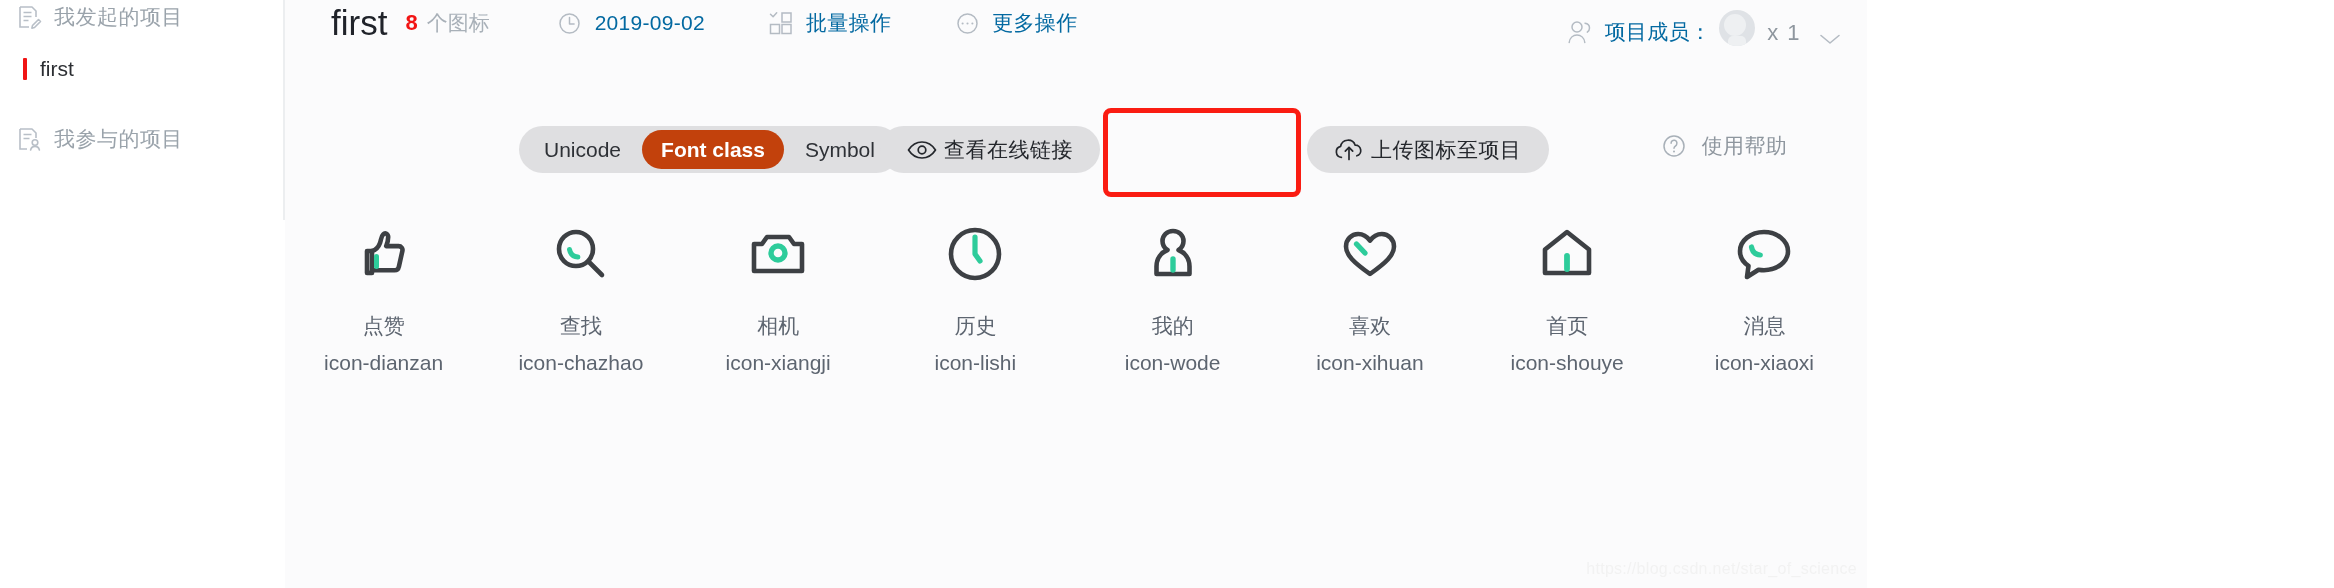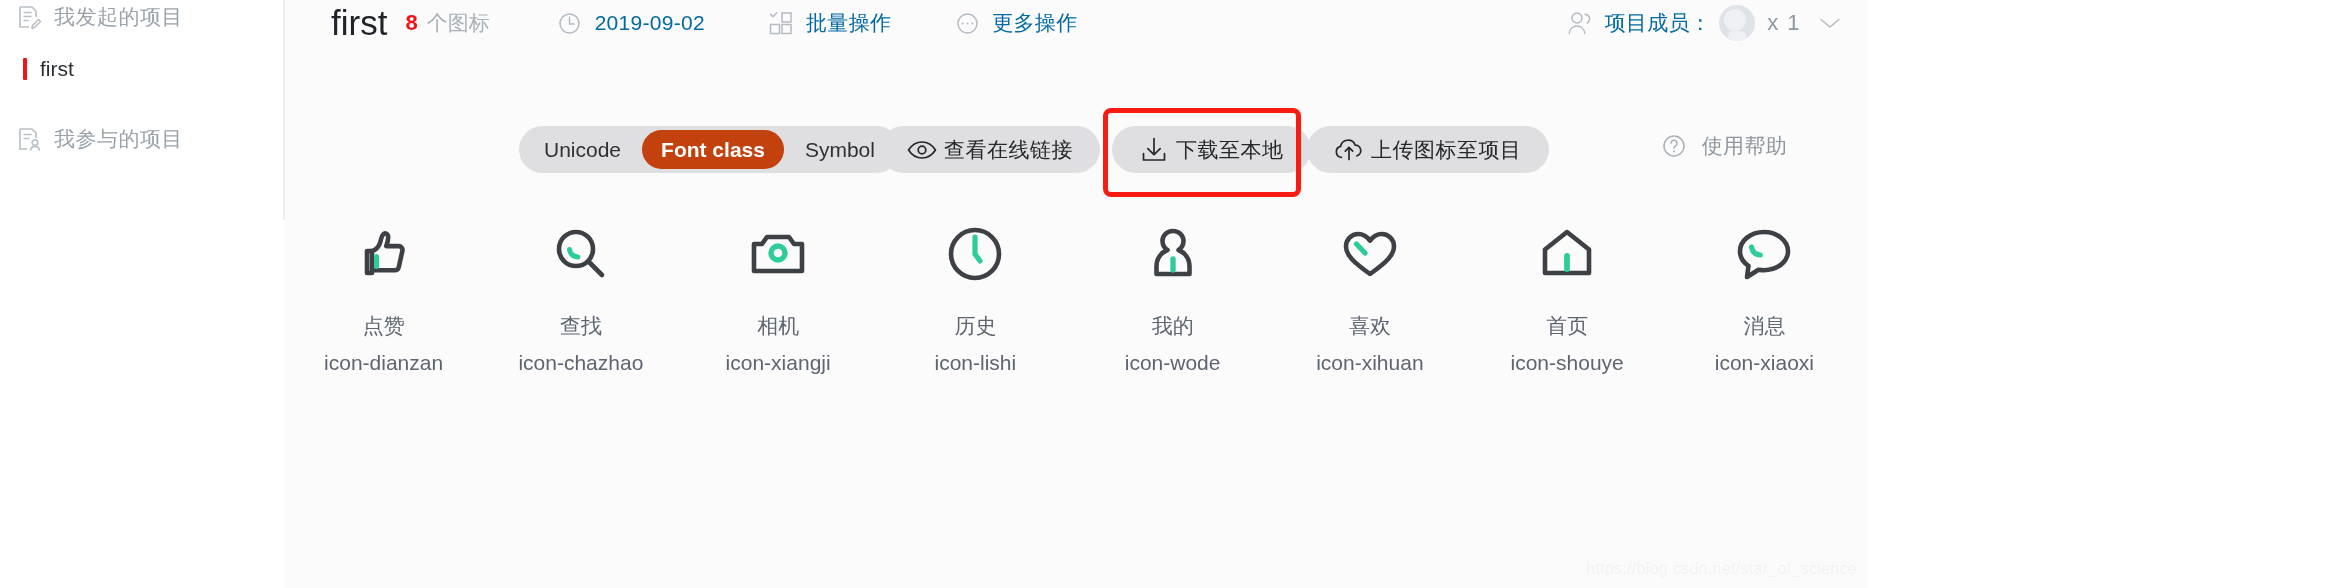--- a/index.html
+++ b/index.html
@@ -153,21 +153,21 @@
     color: #0369a1;
     margin-left: 11px;
     letter-spacing: 0.3px;
   }
   .members {
     position: absolute;
     right: 26px;
     top: 0;
     height: 46px;
     display: flex;
-    align-items: center;
+    align-items: flex-end;
   }
   .members .meta-text { margin-right: 2px; }
   .avatar {
     width: 36px;
     height: 36px;
     border-radius: 50%;
     background: #dfe2e6;
     margin: 0 12px 0 6px;
     position: relative;
     overflow: hidden;
@@ -456,30 +456,20 @@
       <div class="pill p-view">
         <span class="pill-ico">
           <svg width="30" height="22" viewBox="0 0 30 22" fill="none" stroke="currentColor" stroke-width="1.7">
             <path d="M1.5 11C5 5.6 9.8 3 15 3s10 2.6 13.5 8c-3.5 5.4-8.3 8-13.5 8S5 16.4 1.5 11z" stroke-linejoin="round"></path>
             <circle cx="15" cy="11" r="3.8"></circle>
           </svg>
         </span>
         <span class="pill-label">查看在线链接</span>
       </div>
 
-      <div class="pill p-down">
-        <span class="pill-ico">
-          <svg width="28" height="27" viewBox="0 0 28 27" fill="none" stroke="currentColor" stroke-width="1.7">
-            <path d="M14 2.5v15.5" stroke-linecap="round"></path>
-            <path d="M7.8 12.6L14 18.6l6.2-6" stroke-linecap="round" stroke-linejoin="round"></path>
-            <path d="M3.5 17.5v6.5h21v-6.5" stroke-linecap="round" stroke-linejoin="round"></path>
-          </svg>
-        </span>
-        <span class="pill-label">下载至本地</span>
-      </div>
 
       <div class="pill p-upload">
         <span class="pill-ico">
           <svg width="30" height="24" viewBox="0 0 30 24" fill="none" stroke="currentColor" stroke-width="1.7">
             <path d="M7.4 19.4A5.6 5.6 0 016.6 8.4a7.6 7.6 0 0114.6-1.2 5.4 5.4 0 011.6 10.6" stroke-linecap="round" stroke-linejoin="round"></path>
             <path d="M15 21.5V9.5" stroke-linecap="round"></path>
             <path d="M11.3 13.1L15 9.3l3.7 3.8" stroke-linecap="round" stroke-linejoin="round"></path>
           </svg>
         </span>
         <span class="pill-label">上传图标至项目</span>

